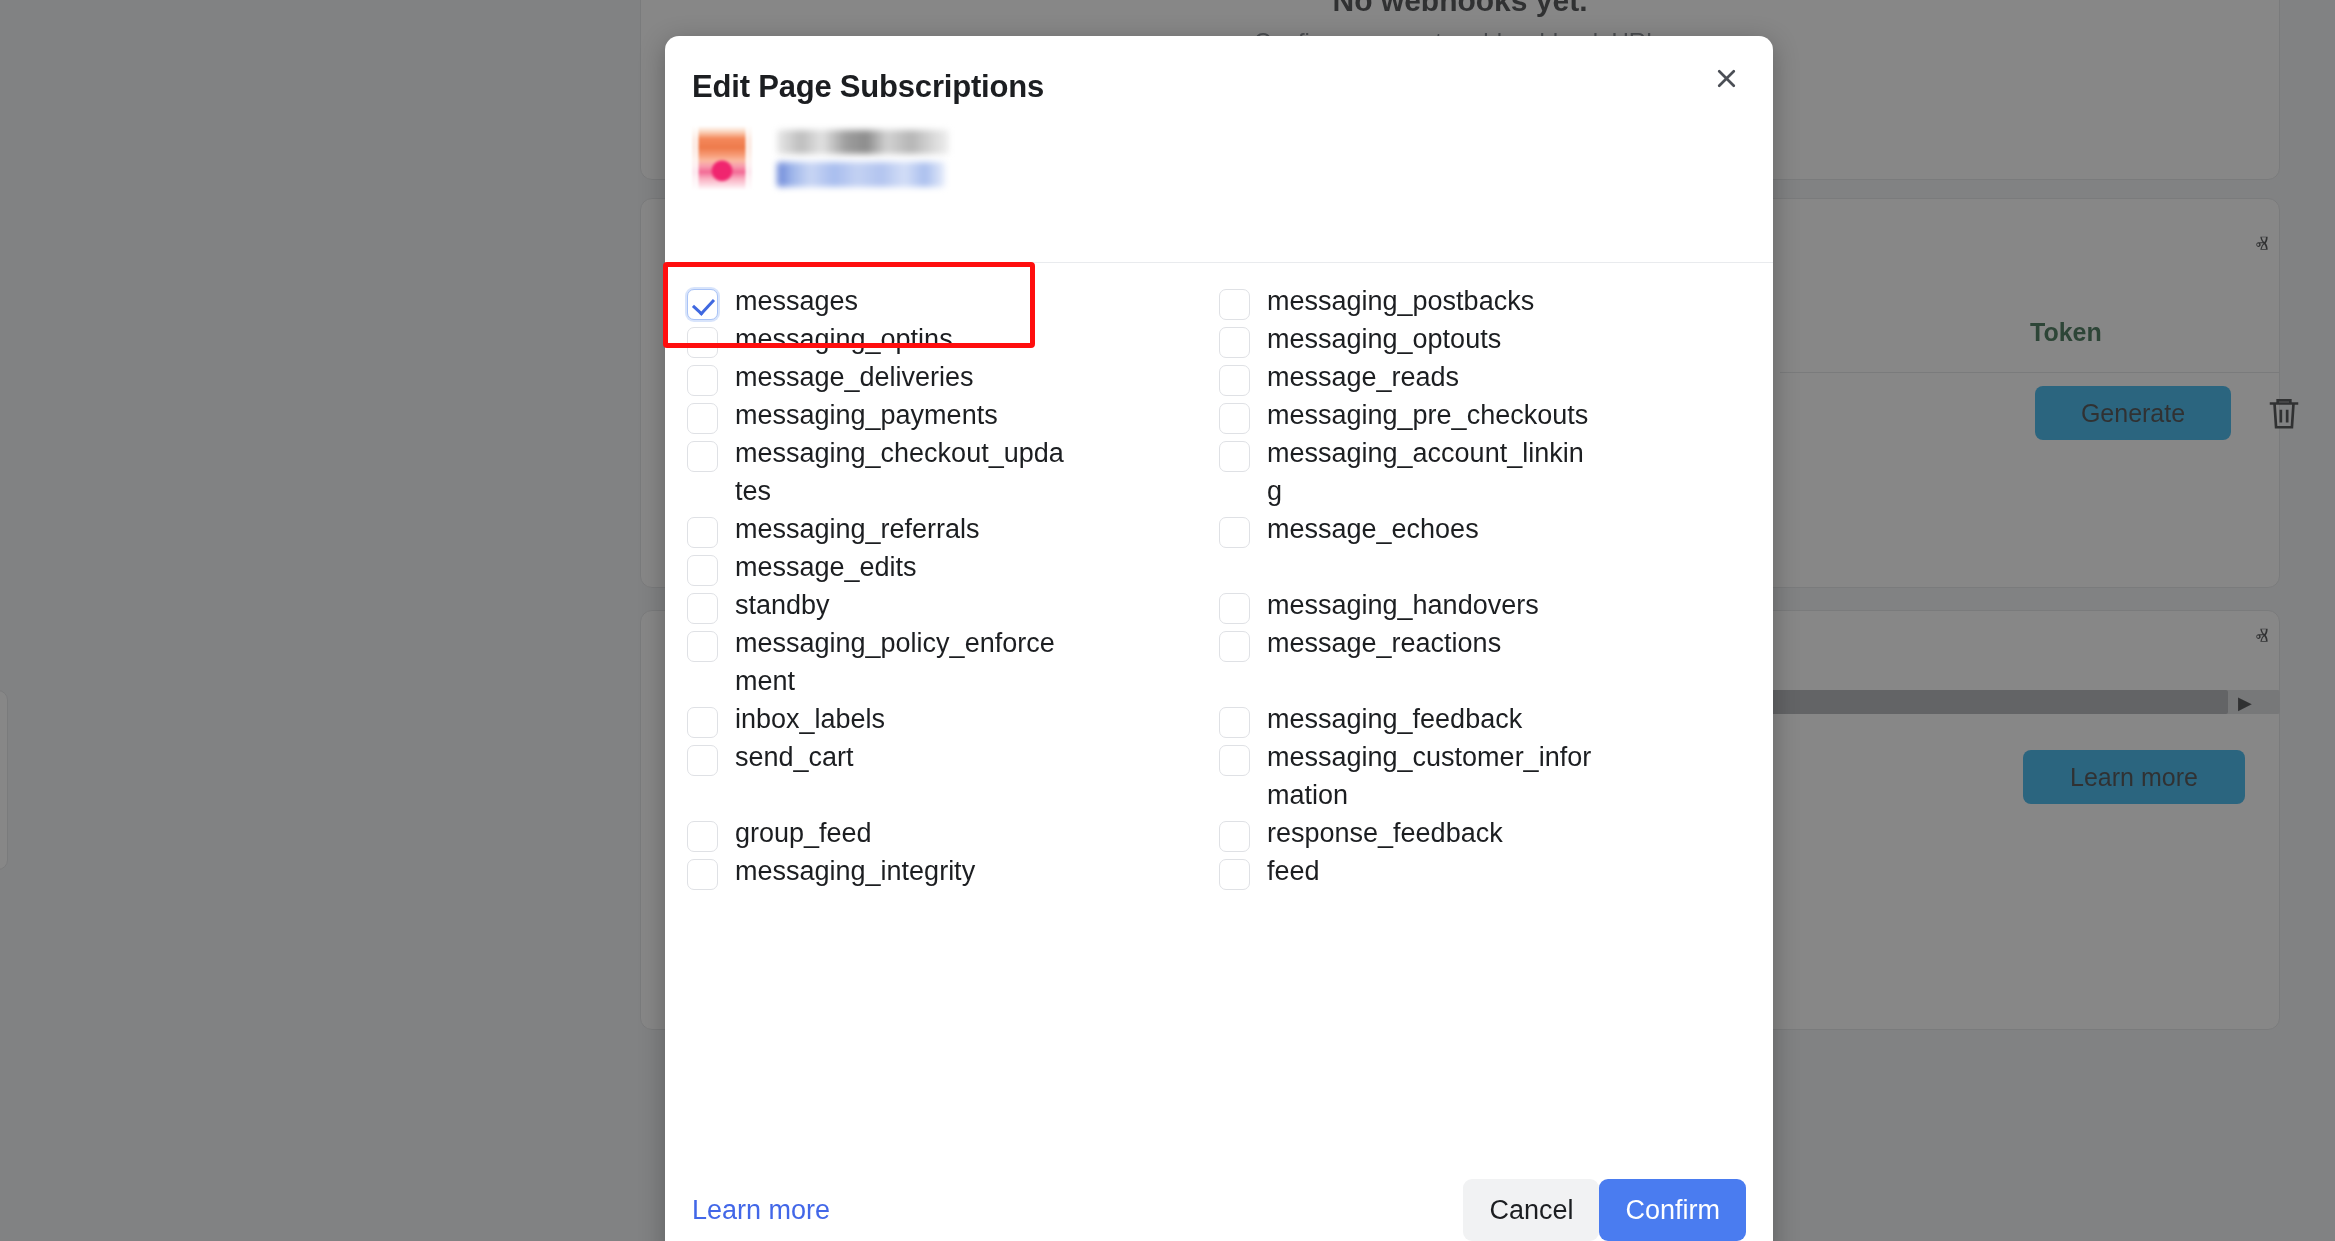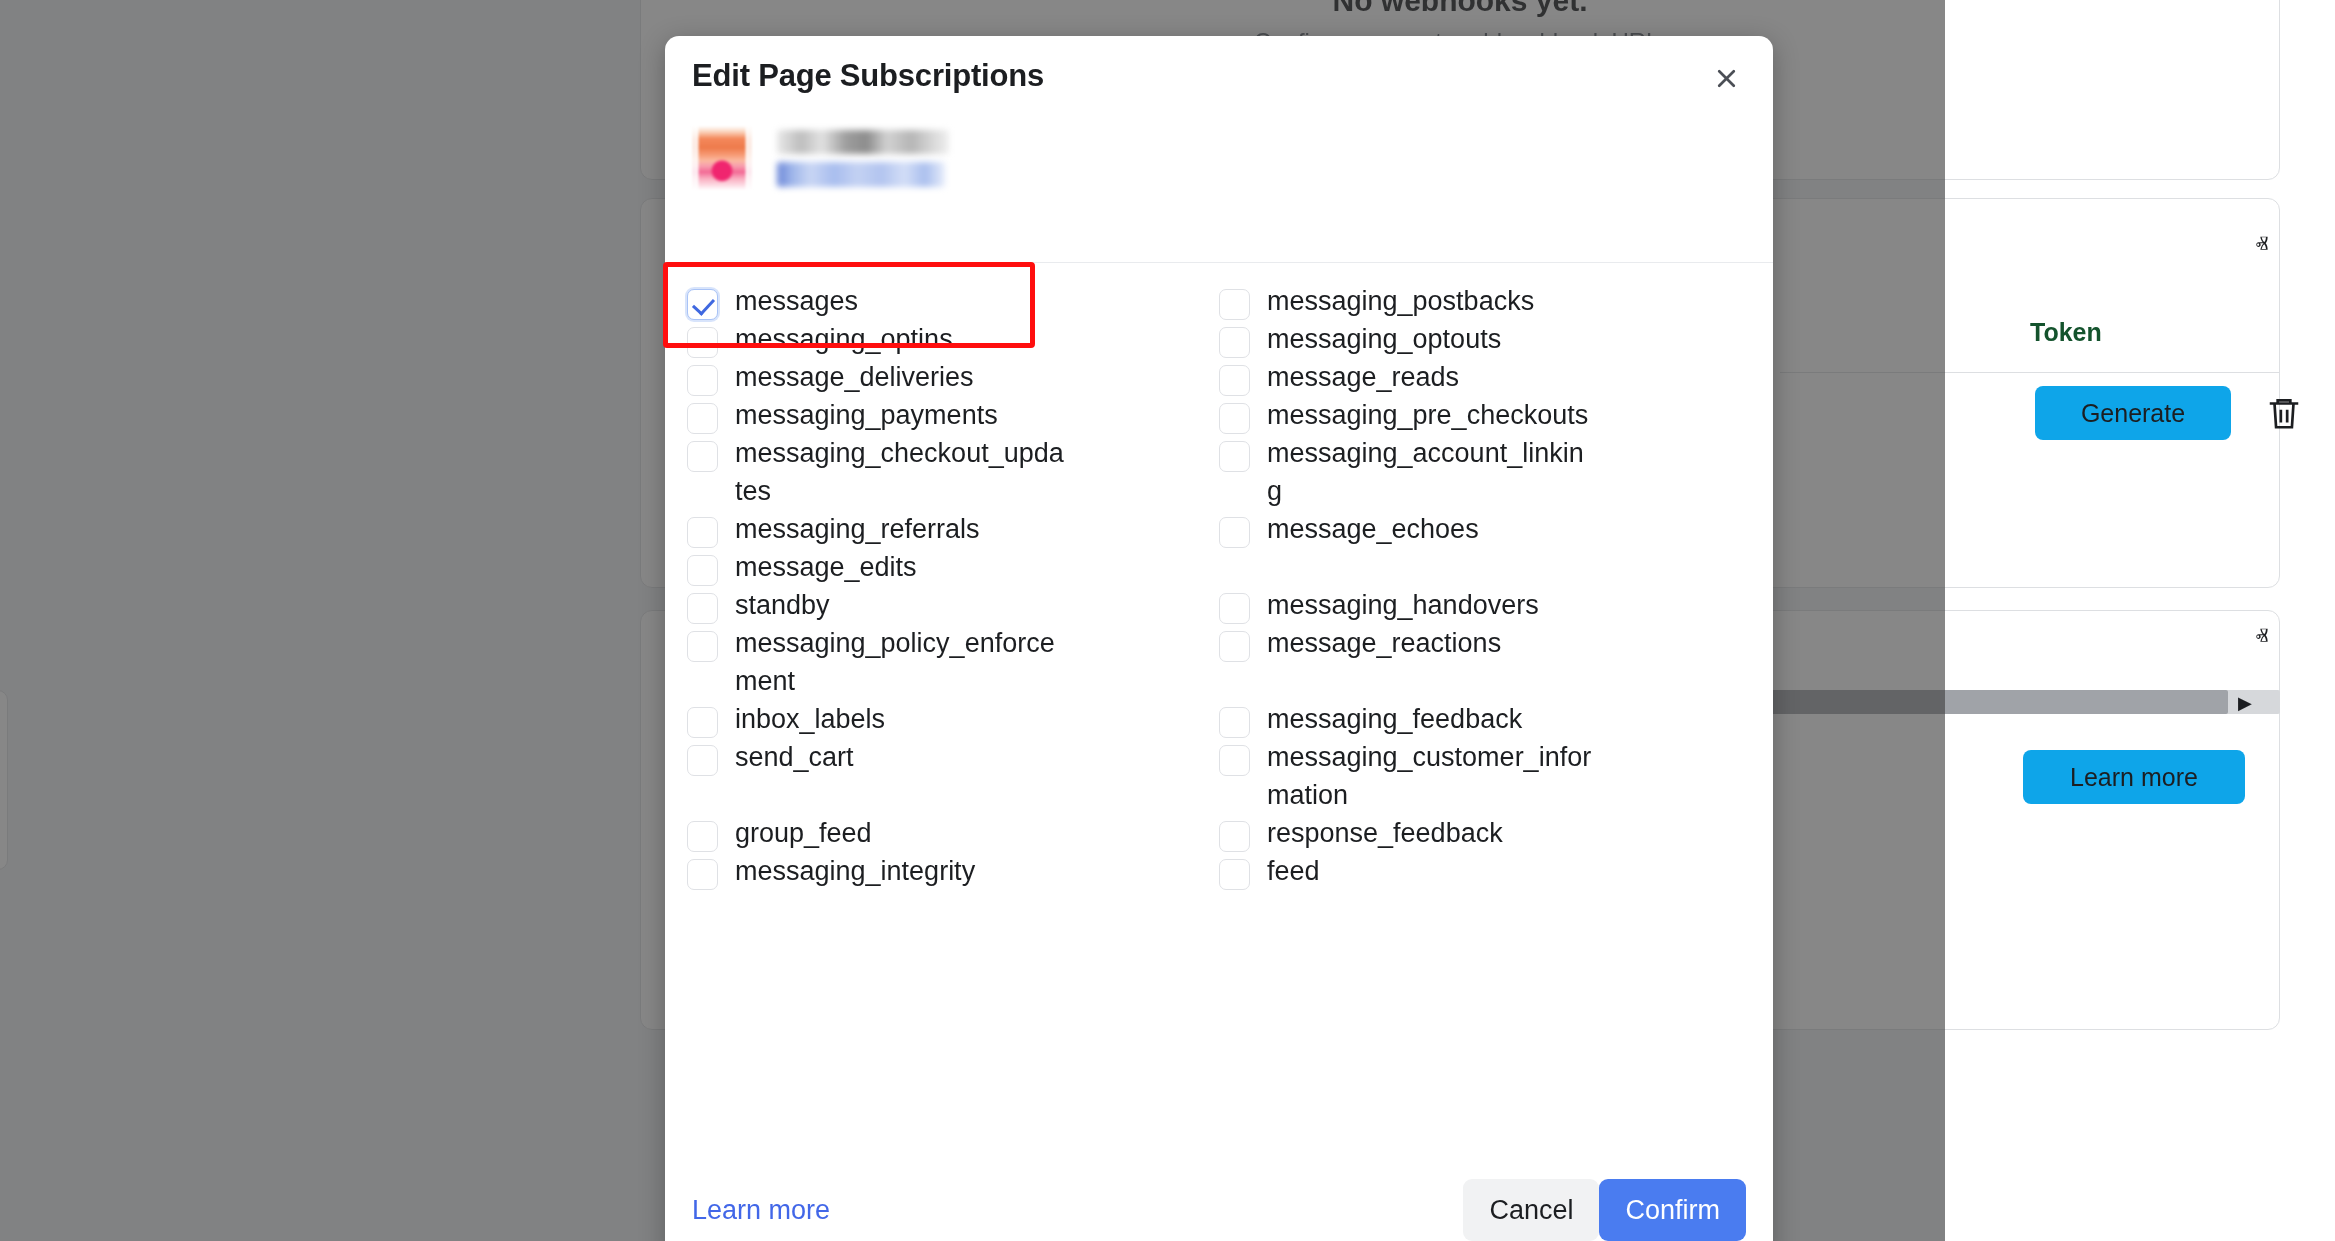--- a/index.html
+++ b/index.html
@@ -7,21 +7,21 @@
   html, body {
     width: 2335px;
     height: 1241px;
     overflow: hidden;
     font-family: "Liberation Sans", sans-serif;
   }
 
   
   #page-root {
     position: relative;
-    width: 1945px;
+    width: 2335px;
     height: 1241px;
     background: #ffffff;
   }
 
   .bg-layer {
     position: absolute;
     inset: 0;
     background: #f0f2f5;
   }
 
@@ -167,21 +167,21 @@
     overflow: hidden;
   }
 
   #modal-header {
     position: relative;
     height: 80px;
   }
   #modal-title {
     position: absolute;
     left: 27px;
-    top: 22px;
+    top: 33px;
     font-size: 31px;
     font-weight: bold;
     color: #1c1e21;
     letter-spacing: -0.2px;
   }
   #modal-close {
     position: absolute;
     right: 27px;
     top: 22px;
     width: 40px;

